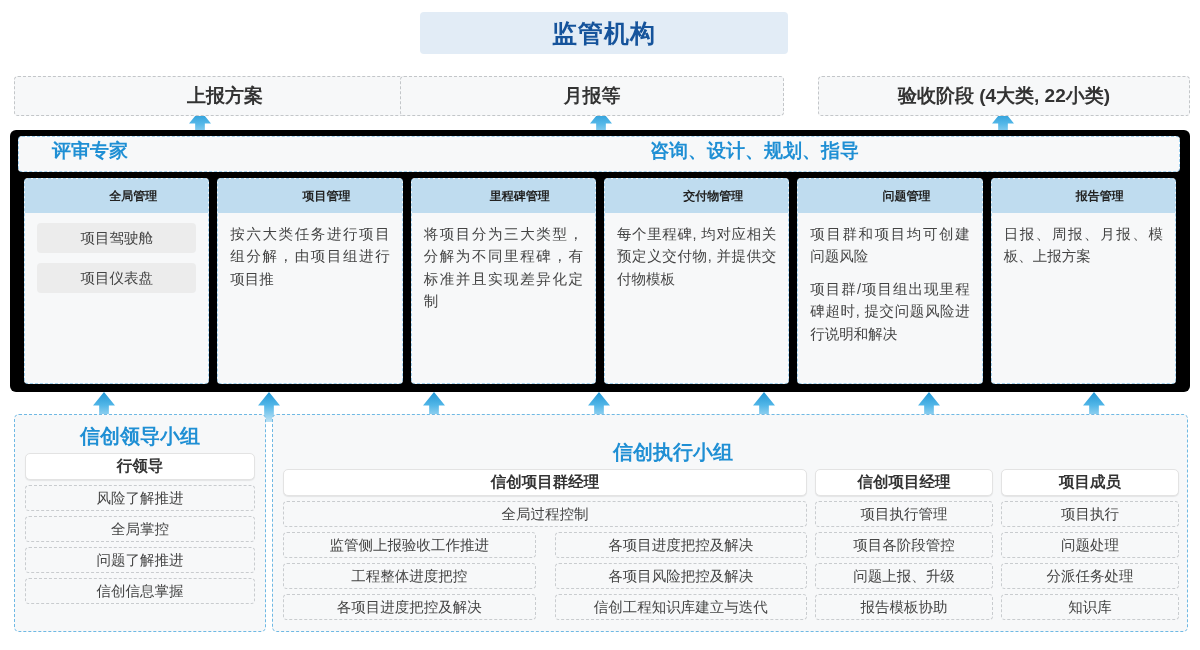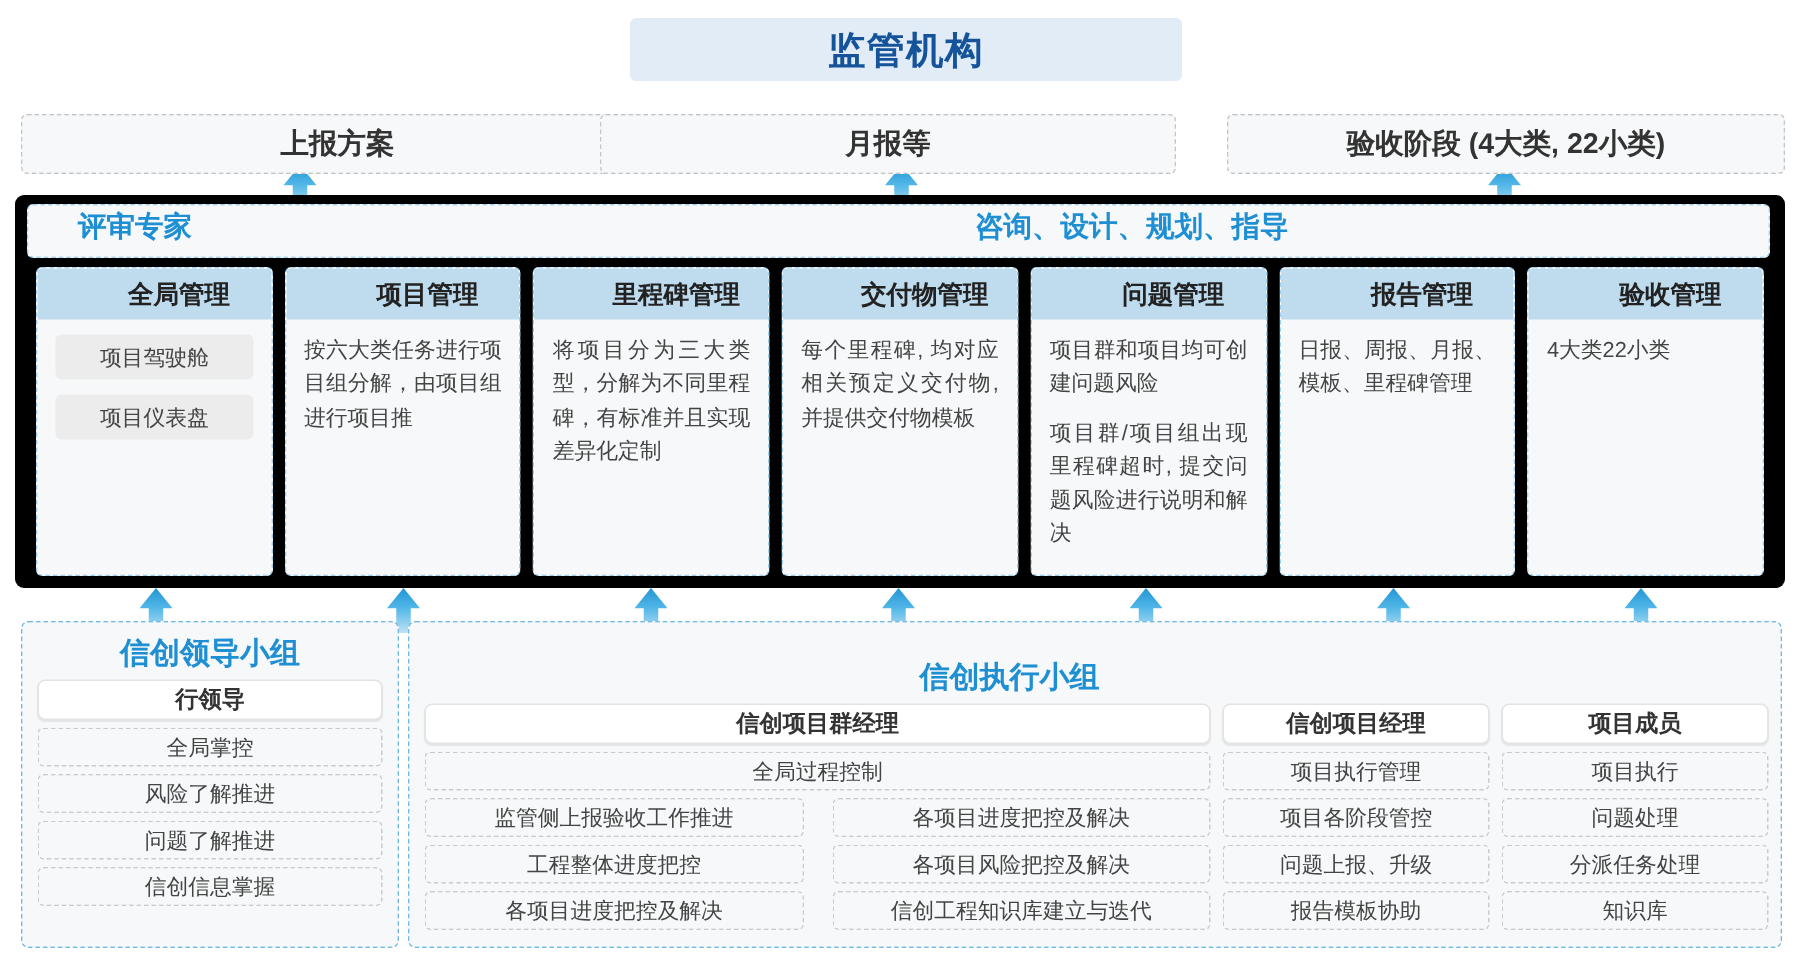--- a/index.html
+++ b/index.html
@@ -65,21 +65,21 @@
     border:1px dashed #9fd0ef;border-radius:4px;
     background:#f7f8f9;
     box-sizing:border-box;
     display:flex;flex-direction:column;
     overflow:hidden;
   }
   .col-head{
     height:34px;flex:0 0 34px;
     background:#bfdcef;
     display:flex;align-items:center;justify-content:center;
-    color:#222;font-weight:bold;font-size:17px;padding-left:33px;
+    color:#222;font-weight:bold;font-size:12px;padding-left:33px;
   }
   .col-body{
     flex:1 1 auto;padding:10px 12px 8px 12px;
     display:flex;flex-direction:column;gap:10px;
   }
   .col-body p{
     margin:0;font-size:14.5px;color:#444;line-height:1.55;
     text-align:justify;text-justify:inter-ideograph;
   }
   .pill{
@@ -193,47 +193,41 @@
         <div class="col-head">问题管理</div>
         <div class="col-body">
           <p>项目群和项目均可创建问题风险</p>
           <p>项目群/项目组出现里程碑超时, 提交问题风险进行说明和解决</p>
         </div>
       </div>
 
       <div class="col">
         <div class="col-head">报告管理</div>
         <div class="col-body">
-          <p>日报、周报、月报、模板、里程碑管理</p>
-        </div>
-      </div>
-
-      <div class="col">
-        <div class="col-head">验收管理</div>
-        <div class="col-body">
-          <p>4大类22小类</p>
-        </div>
-      </div>
+          <p>日报、周报、月报、模板、上报方案</p>
+        </div>
+      </div>
+
 
     </div>
   </div>
 
   <div class="arrow ar-mid" style="left:93px;"></div>
   <div class="arrow ar-mid" style="left:258px;"></div>
   <div class="arrow ar-mid" style="left:423px;"></div>
   <div class="arrow ar-mid" style="left:588px;"></div>
   <div class="arrow ar-mid" style="left:753px;"></div>
   <div class="arrow ar-mid" style="left:918px;"></div>
   <div class="arrow ar-mid" style="left:1083px;"></div>
 
   <div class="bot-left">
     <div class="grp-title left-off">信创领导小组</div>
     <div class="role-head">行领导</div>
+    <div class="task">风险了解推进</div>
     <div class="task">全局掌控</div>
-    <div class="task">风险了解推进</div>
     <div class="task">问题了解推进</div>
     <div class="task">信创信息掌握</div>
   </div>
 
   <div class="bot-right">
     <div class="grp-title exec">信创执行小组</div>
 
     <div class="exec-cols">
 
       <div class="exec-mgr">

